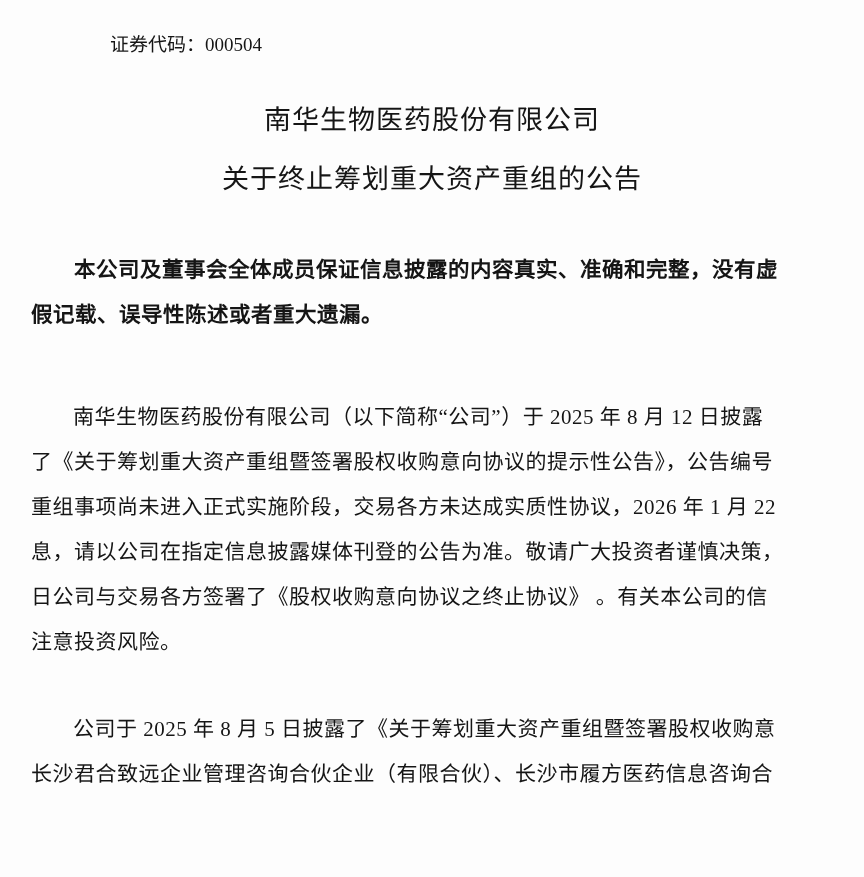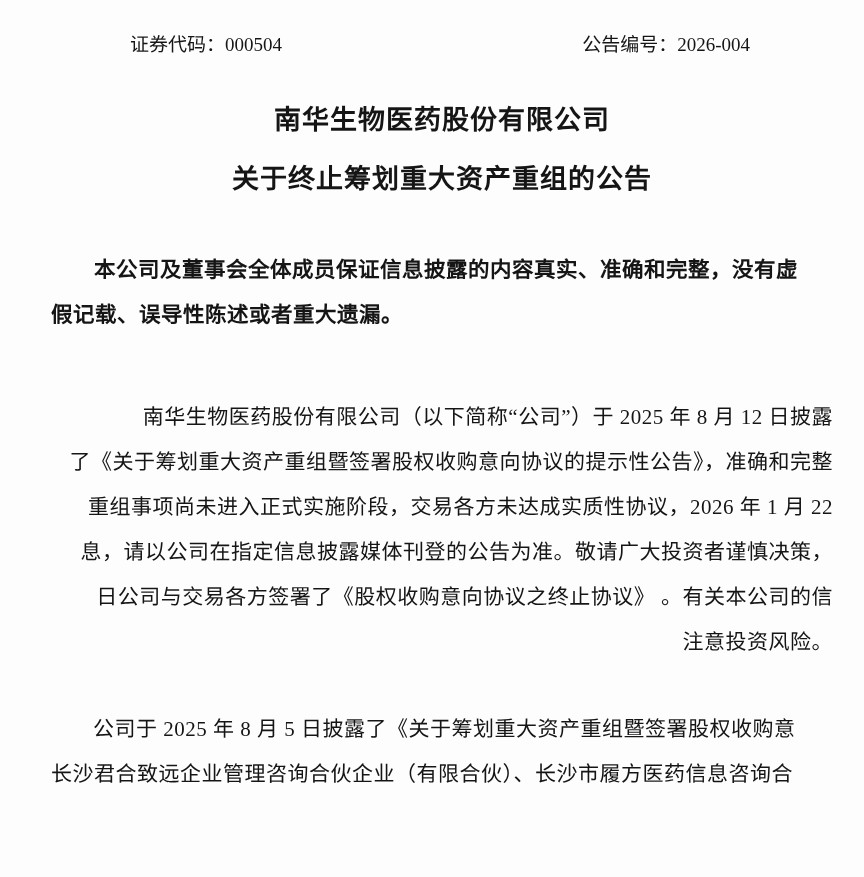--- a/index.html
+++ b/index.html
@@ -11,37 +11,36 @@
   .page {
     position: relative;
     width: 864px;
     height: 877px;
     margin: 0 auto;
     background: #fdfdfd;
     color: #151515;
     font-family: "Liberation Serif", "DejaVu Serif", serif;
     overflow: hidden;
     box-sizing: border-box;
-    padding-left: 20px;
   }
   
   .header-row {
     display: flex;
     justify-content: space-between;
     align-items: baseline;
     padding: 34px 114px 0 110px;
     font-size: 19px;
     line-height: 22px;
     white-space: nowrap;
   }
   
   .title {
     margin: 17px;
     text-align: center;
-    font-weight: bold;
+    font-weight: normal;
     font-size: 27px;
     line-height: 32px;
     letter-spacing: 1px;
   }
   .title-company { margin-top: 48px; }
   .title-subject { margin-top: 27px; }
 
   
   .text-block {
     margin: 0 31px;
@@ -52,50 +51,49 @@
   .text-block .line {
     white-space: nowrap;
   }
   .indent { text-indent: 2em; }
 
   .disclaimer {
     margin-top: 53px;
     font-weight: bold;
     font-size: 21.5px;
   }
-  .para-1 { margin-top: 57px; text-align: right; }
+  .para-1 { margin-top: 57px; }
   .section-1 { margin-top: 42px; }
   .section-heading {
     font-weight: bold;
     white-space: nowrap;
     text-indent: 2em;
   }
 </style>
 </head>
 <body>
 
 <div class="page">
 
   <div class="header-row">
     <span>证券代码：000504</span>
-    <span>公告编号：2026-004</span>
   </div>
 
   <h1 class="title title-company">南华生物医药股份有限公司</h1>
 
   <h2 class="title title-subject">关于终止筹划重大资产重组的公告</h2>
 
   <div class="text-block disclaimer">
     <div class="line indent">本公司及董事会全体成员保证信息披露的内容真实、准确和完整，没有虚</div>
     <div class="line">假记载、误导性陈述或者重大遗漏。</div>
   </div>
 
   <div class="text-block para-1">
     <div class="line indent">南华生物医药股份有限公司（以下简称“公司”）于 2025 年 8 月 12 日披露</div>
-    <div class="line">了《关于筹划重大资产重组暨签署股权收购意向协议的提示性公告》，准确和完整</div>
+    <div class="line">了《关于筹划重大资产重组暨签署股权收购意向协议的提示性公告》，公告编号</div>
     <div class="line">重组事项尚未进入正式实施阶段，交易各方未达成实质性协议，2026 年 1 月 22</div>
     <div class="line">息，请以公司在指定信息披露媒体刊登的公告为准。敬请广大投资者谨慎决策，</div>
     <div class="line">日公司与交易各方签署了《股权收购意向协议之终止协议》 。有关本公司的信</div>
     <div class="line">注意投资风险。</div>
   </div>
 
   <div class="text-block section-1">
     <div class="line indent">公司于 2025 年 8 月 5 日披露了《关于筹划重大资产重组暨签署股权收购意</div>
     <div class="line">长沙君合致远企业管理咨询合伙企业（有限合伙）、长沙市履方医药信息咨询合</div>
 

